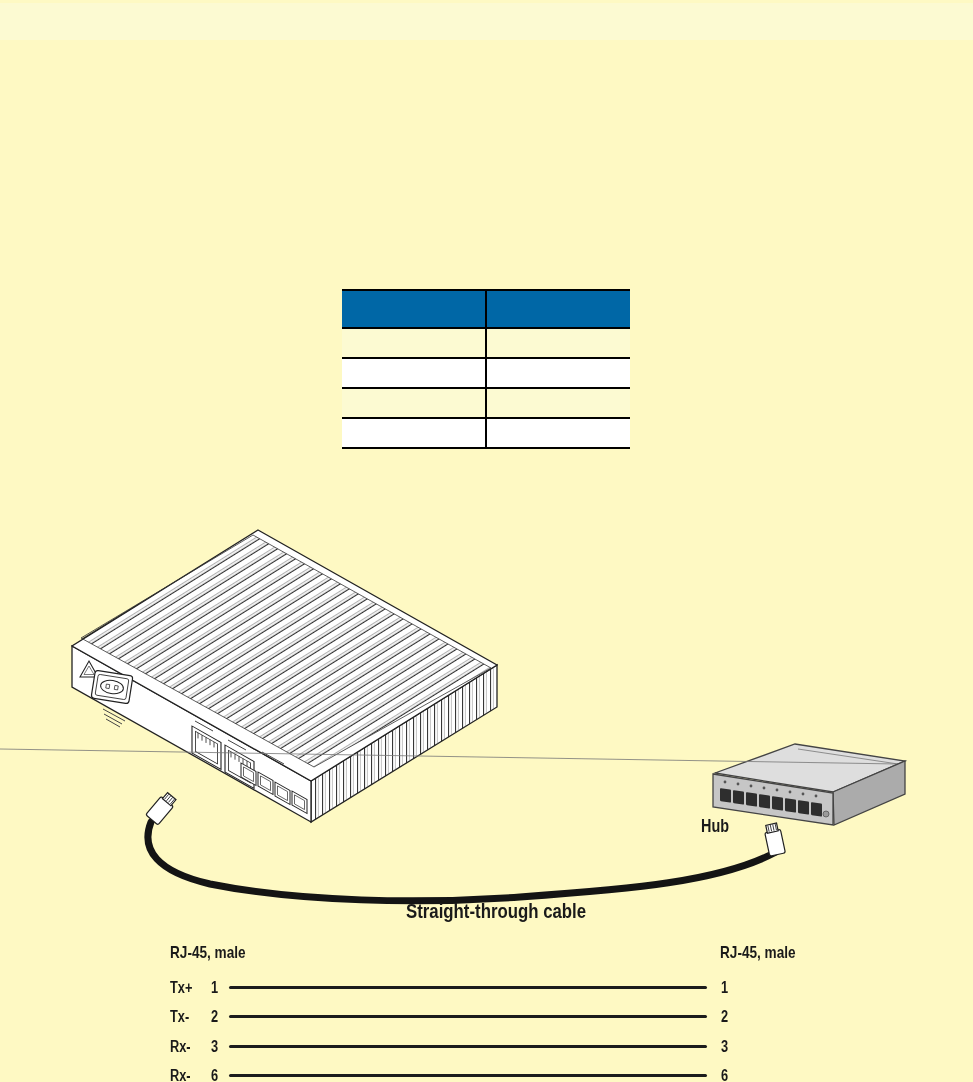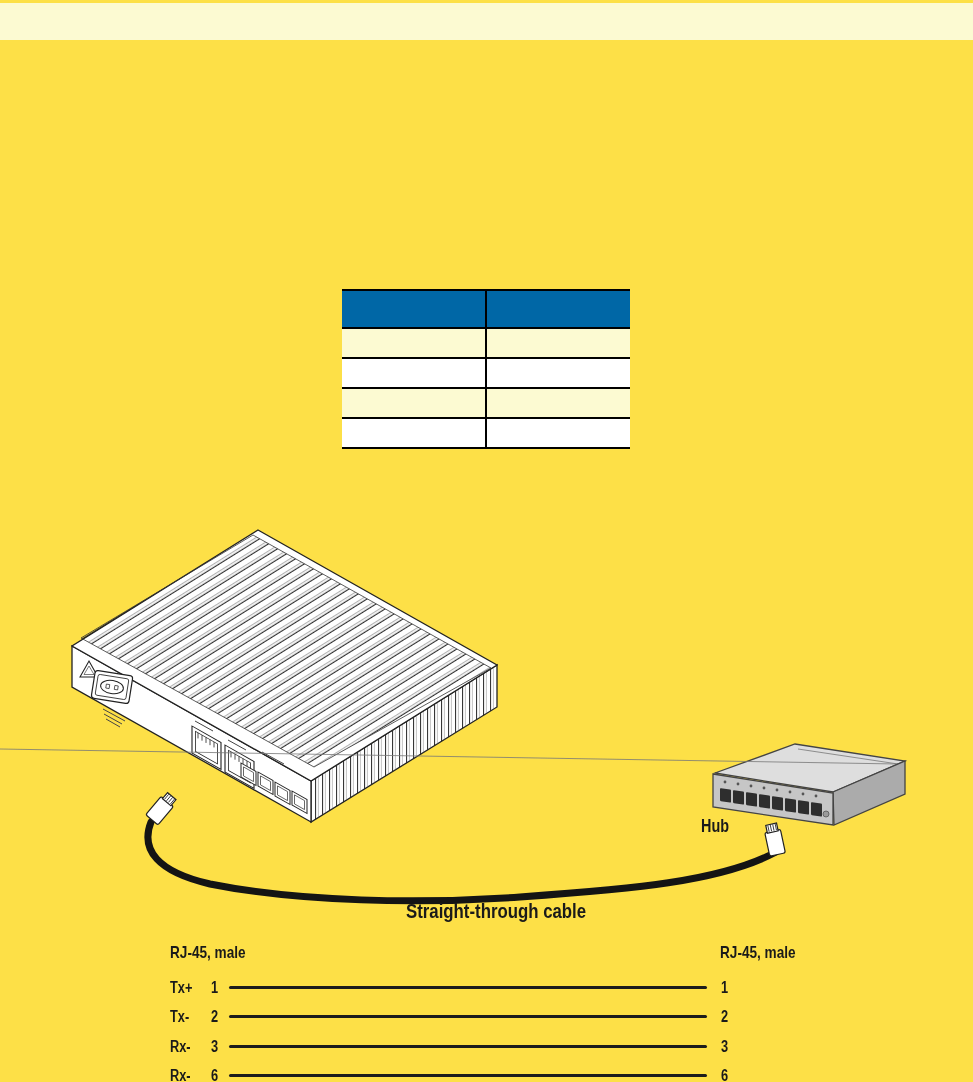--- a/index.html
+++ b/index.html
@@ -1,17 +1,17 @@
 <!DOCTYPE html>
 <html><head>
 <meta charset="utf-8">
 <style>
   html,body{margin:0;padding:0;}
   .page{
-    position:relative; width:973px; height:1082px; background:#fde047;
+    position:relative; width:973px; height:1082px; background:#fef9c3;
     overflow:hidden; font-family:"Liberation Sans", sans-serif; color:#1a1a1a;
   }
   .banner{
     position:absolute; left:0; top:3px; width:973px; height:37px;
   }
   
   .ptable{
     position:absolute; left:342px; top:289px; width:288px;
     border-top:2px solid #000; border-bottom:2px solid #000;
   }

